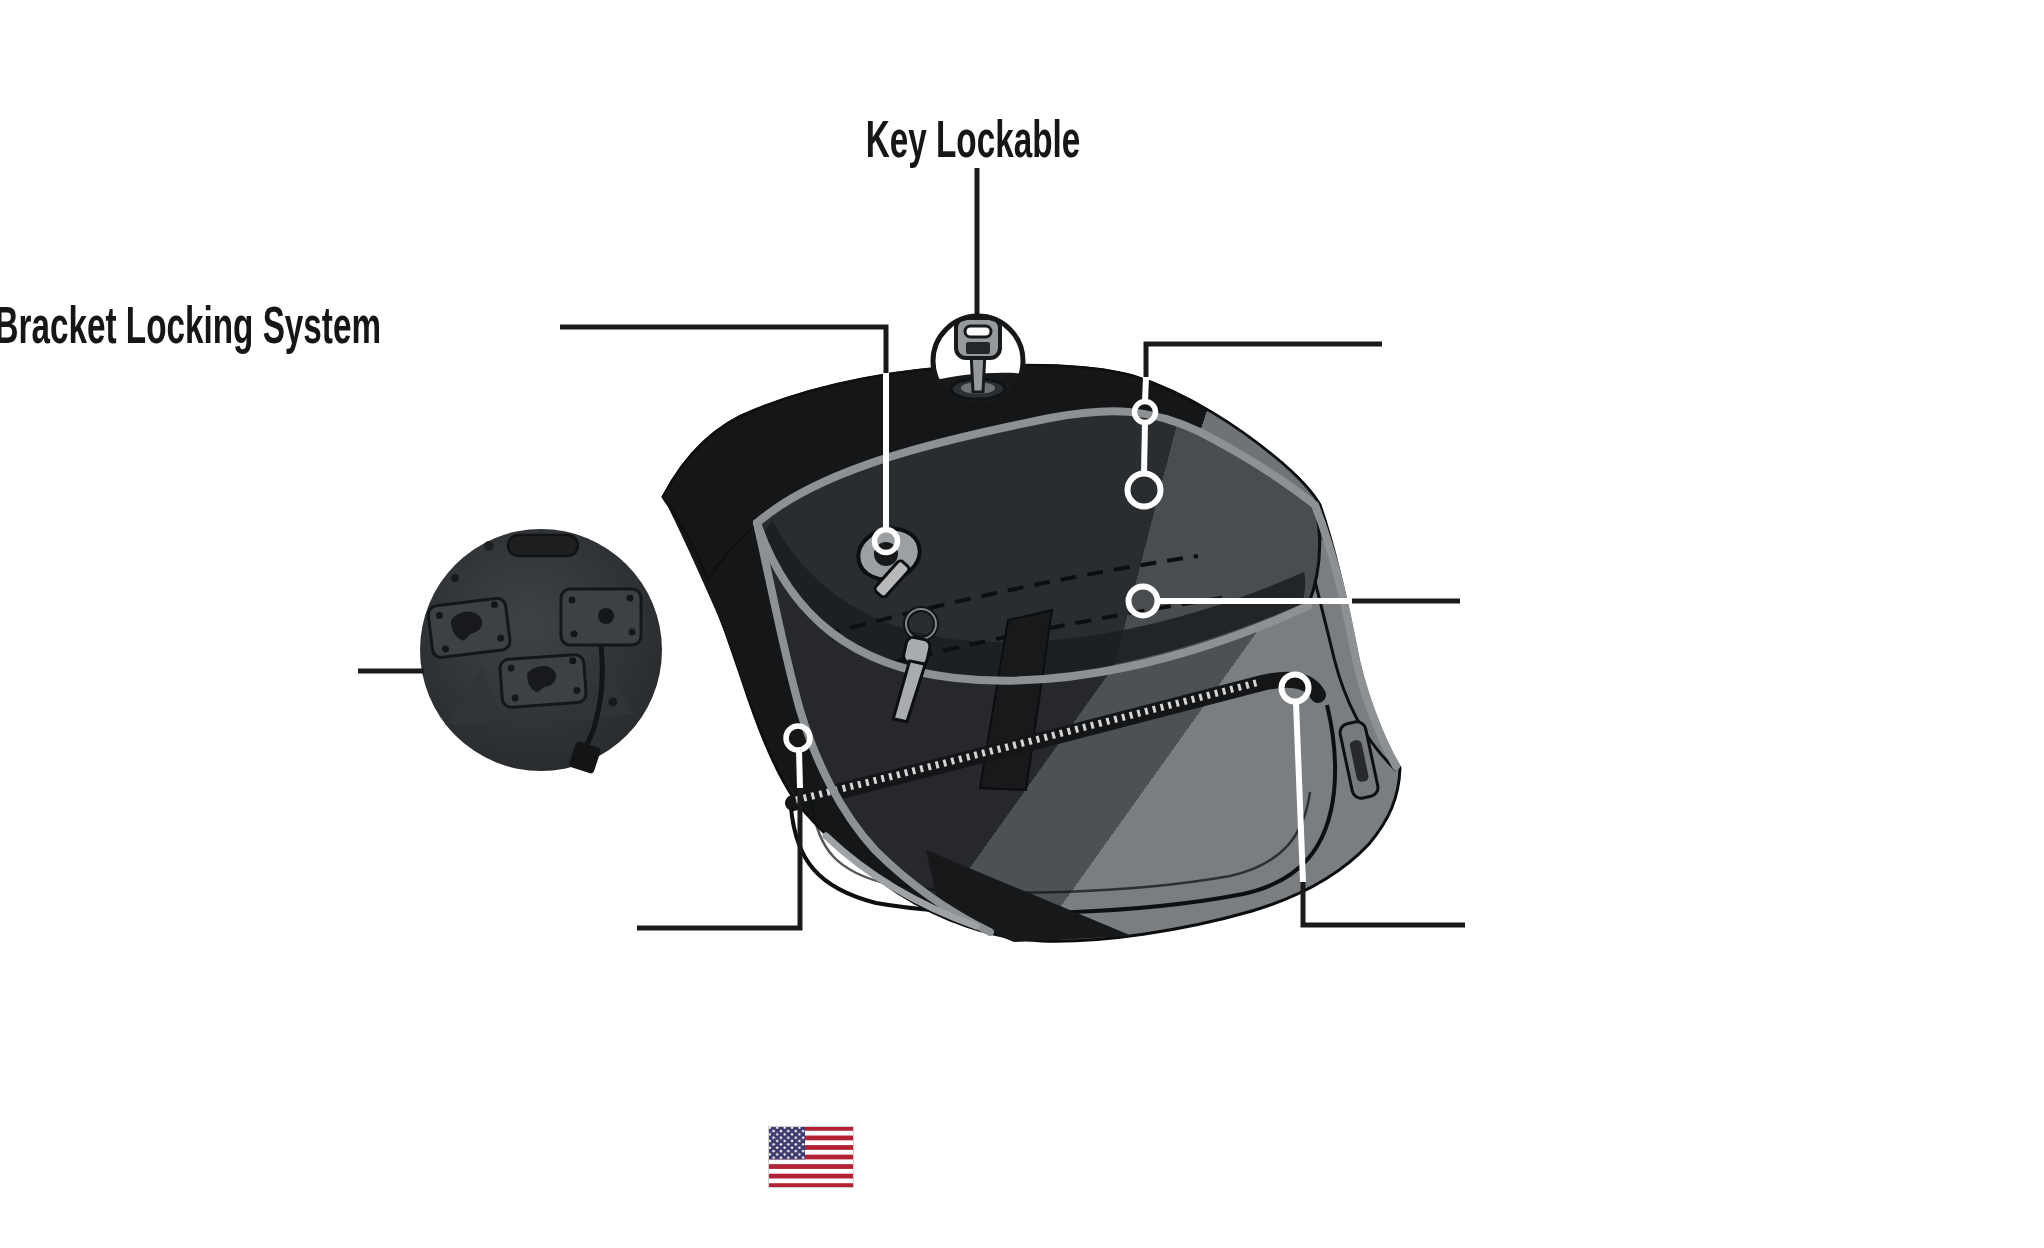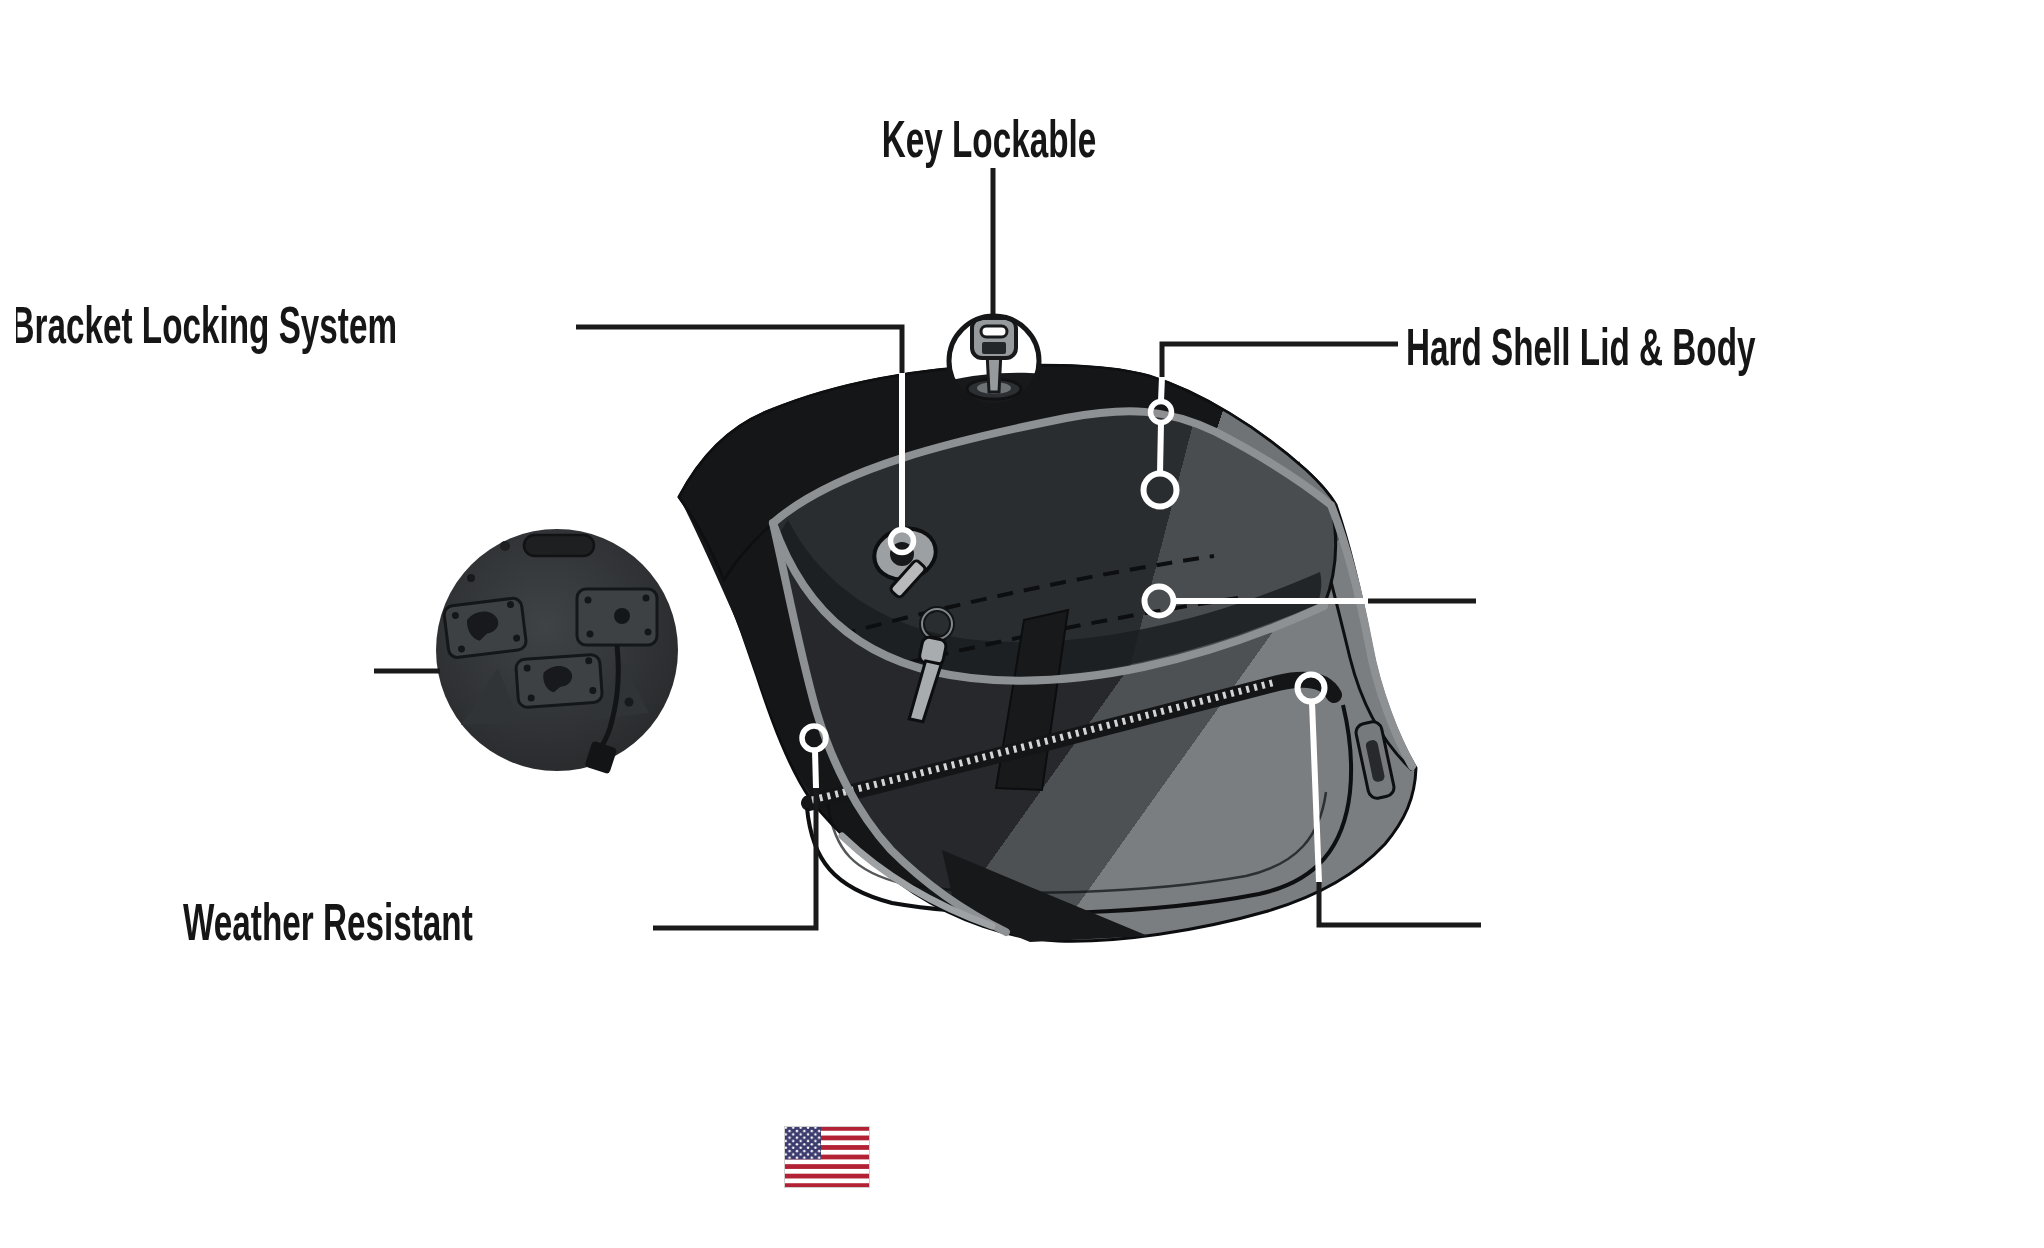--- a/index.html
+++ b/index.html
@@ -1,19 +1,18 @@
 <!DOCTYPE html>
 <html><head>
 <meta charset="utf-8">
 <style>
   html,body{margin:0;padding:0;background:#ffffff;}
   #stage{
     position:relative;width:1888px;height:1248px;background:#ffffff;overflow:hidden;
     font-family:"Liberation Sans","DejaVu Sans",sans-serif;
-    margin-left:16px;
   }
   #art{position:absolute;left:0;top:0;}
   .label{
     position:absolute;color:#161616;font-weight:bold;font-size:52px;line-height:1.05;
     white-space:nowrap;
   }
   .cond{display:inline-block;transform:scaleX(0.64);transform-origin:left center;}
   .label.align-right{text-align:right;}
   .label.align-right .cond{transform-origin:right center;}
   .label.align-center{transform:translateX(-50%);text-align:center;}
@@ -259,25 +258,19 @@
   </svg>
 
   <div class="label align-center" style="left:973px;top:112px">
     <span class="cond">Key Lockable</span>
   </div>
 
   <div class="label align-right" style="right:1507px;top:298px">
     <span class="cond">Bracket Locking System</span>
   </div>
 
-  <div class="label" style="left:1390px;top:320px">
-    <span class="cond">Hard Shell Lid &amp; Body</span>
-  </div>
-
-
-
-  <div class="label align-right" style="right:1431px;top:895px">
-    <span class="cond">Weather Resistant</span>
-  </div>
+
+
+
 
 
 
 </div>
 
 </body></html>

